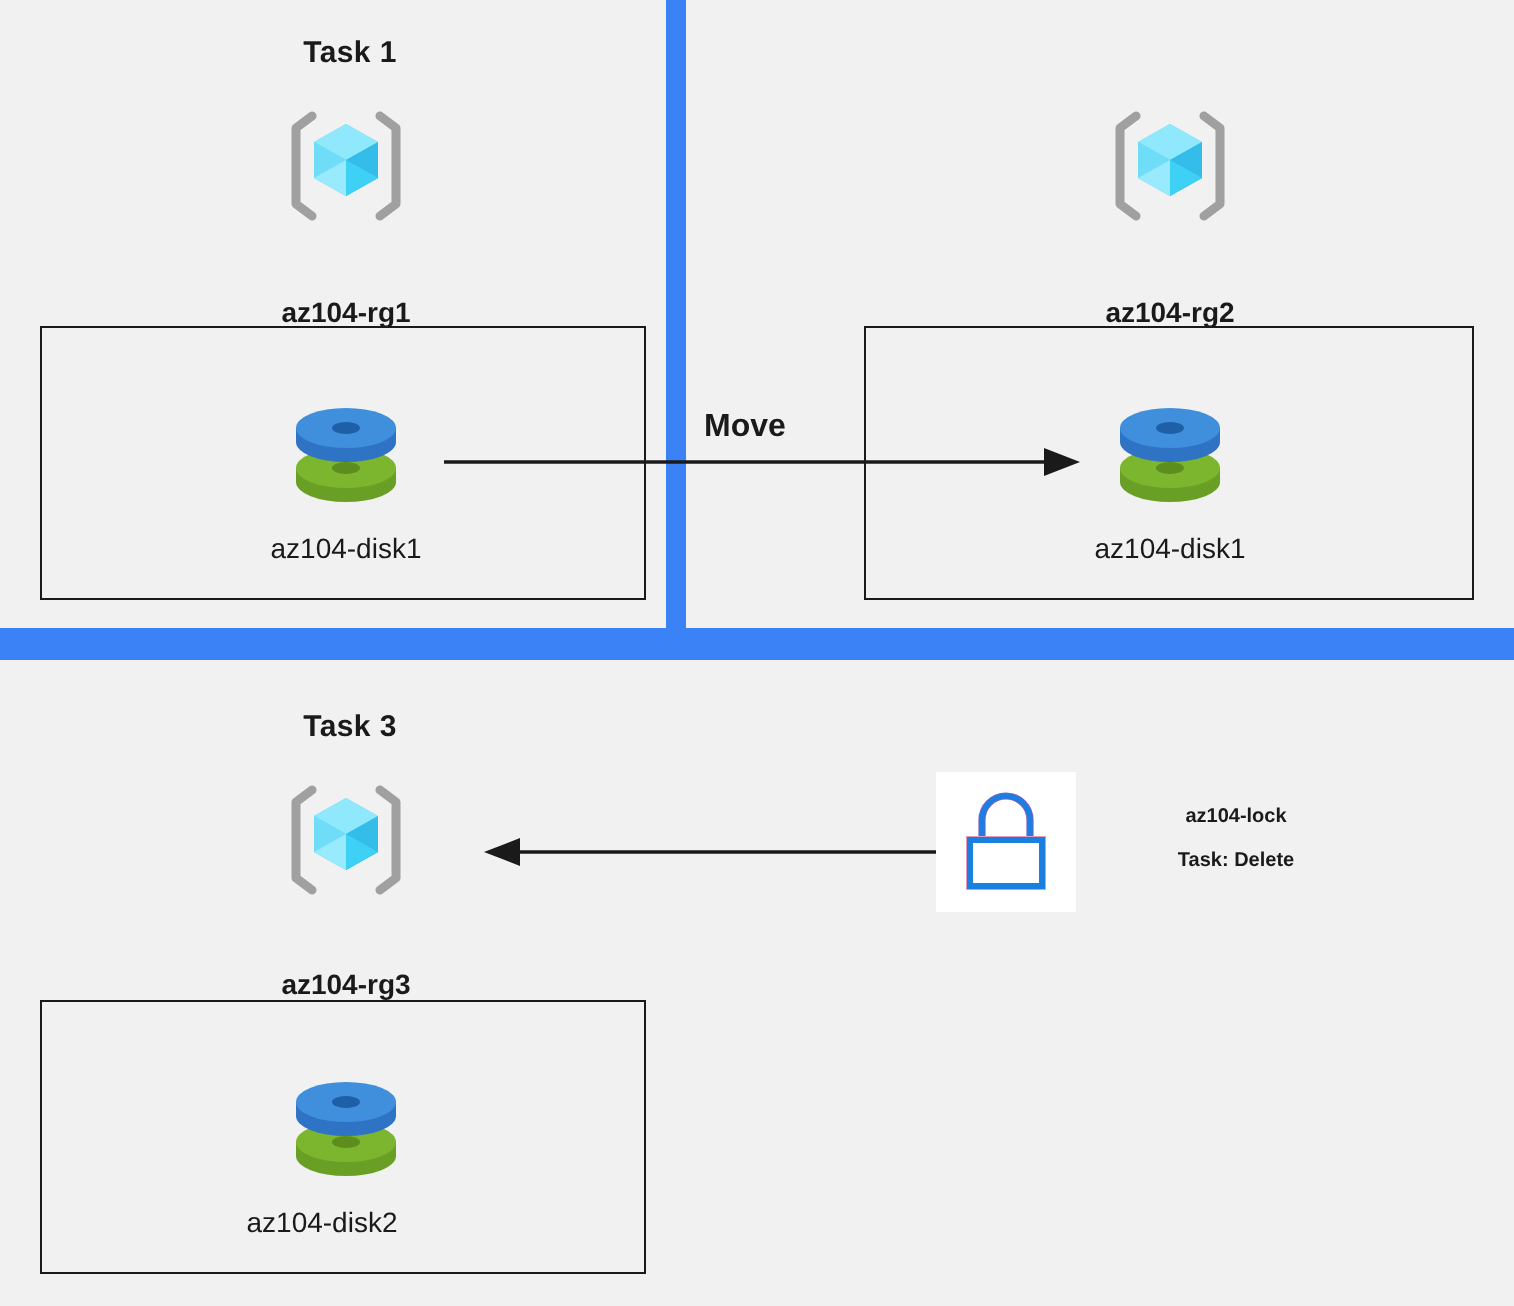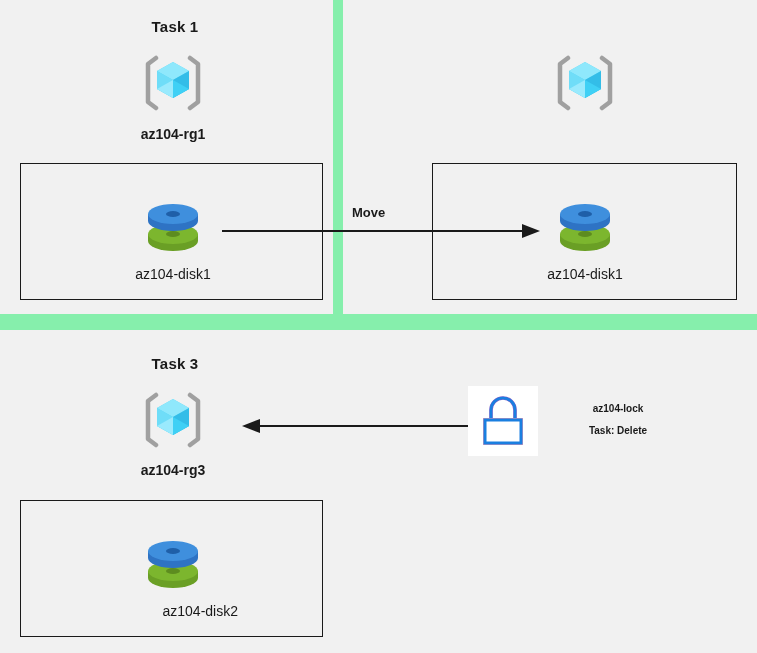--- a/index.html
+++ b/index.html
@@ -12,21 +12,21 @@
     height: 653px;
     position: relative;
     font-family: "Liberation Sans", "DejaVu Sans", sans-serif;
     overflow: hidden;
   }
   .canvas {
     position: absolute;
     left: 0; top: 0;
     width: 757px;
     height: 653px;
-    background: #86efac;
+    background: #3b82f6;
   }
   
   .panel {
     position: absolute;
     background: #f1f1f1;
   }
   #panel-task1 { left: 0px;   top: 0px;   width: 333px; height: 314px; }
   #panel-task2 { left: 343px; top: 0px;   width: 414px; height: 314px; }
   #panel-task3 { left: 0px;   top: 330px; width: 757px; height: 323px; }
 
@@ -55,20 +55,21 @@
   #rgicon-3 { left: 142px; top: 392px; }
 
   
   .rg-label {
     position: absolute;
     font-size: 14px;
     font-weight: bold;
     color: #1a1a1a;
     text-align: center;
     white-space: nowrap;
+    margin-top: 22px;
   }
   #rglabel-1 { left: 108px; top: 126px; width: 130px; }
   #rglabel-2 { left: 520px; top: 126px; width: 130px; }
   #rglabel-3 { left: 108px; top: 462px; width: 130px; }
 
   
   .resource-box {
     position: absolute;
     border: 1.6px solid #1a1a1a;
     background: #f1f1f1;
@@ -91,33 +92,33 @@
   .disk-label {
     position: absolute;
     font-size: 14px;
     font-weight: normal;
     color: #1a1a1a;
     text-align: center;
     white-space: nowrap;
   }
   #disklabel-1 { left: 108px; top: 266px; width: 130px; }
   #disklabel-2 { left: 520px; top: 266px; width: 130px; }
-  #disklabel-3 { left: 108px; top: 603px; width: 130px; text-align: right; }
+  #disklabel-3 { left: 96px; top: 603px; width: 130px; }
 
   
   .arrow-svg {
     position: absolute;
     overflow: visible;
   }
   #arrow-move  { left: 222px; top: 220px; width: 320px; height: 22px; }
   #arrow-lock  { left: 240px; top: 415px; width: 236px; height: 22px; }
 
   .arrow-label {
     position: absolute;
-    font-size: 13px;
+    font-size: 16px;
     font-weight: bold;
     color: #1a1a1a;
     white-space: nowrap;
   }
   #label-move { left: 352px; top: 205px; }
 
   
   #lock-tile {
     position: absolute;
     left: 468px;
@@ -194,20 +195,21 @@
     <path d="M14 3 L6 9 L6 47 L14 53" fill="none" stroke="#a0a0a0" stroke-width="4.5" stroke-linecap="round" stroke-linejoin="round"></path>
     <path d="M48 3 L56 9 L56 47 L48 53" fill="none" stroke="#a0a0a0" stroke-width="4.5" stroke-linecap="round" stroke-linejoin="round"></path>
     <polygon points="31,7 47,16 47,34 31,43 15,34 15,16" fill="#5ad6f5"></polygon>
     <polygon points="31,7 47,16 31,25 15,16" fill="#8fe8fc"></polygon>
     <polygon points="31,25 47,16 47,34 31,43" fill="#33bde8"></polygon>
     <polygon points="31,25 15,16 15,34 31,43" fill="#6fddf8"></polygon>
     <polygon points="31,25 47,34 31,43" fill="#3fd0f5"></polygon>
     <polygon points="31,25 15,34 31,43" fill="#9aeafd"></polygon>
   </svg>
 
+  <div class="rg-label" id="rglabel-2">az104-rg2</div>
 
   <div class="resource-box" id="box-task2"></div>
 
   <svg class="disk-icon" id="diskicon-2" viewBox="0 0 70 62">
     <ellipse cx="35" cy="45" rx="25" ry="10" fill="#6a9f25"></ellipse>
     <rect x="10" y="38" width="50" height="7" fill="#6a9f25"></rect>
     <ellipse cx="35" cy="38" rx="25" ry="10" fill="#7cb62e"></ellipse>
     <ellipse cx="35" cy="38" rx="7" ry="3" fill="#5d8c1f"></ellipse>
     <ellipse cx="35" cy="25" rx="25" ry="10" fill="#2e73c4"></ellipse>
     <rect x="10" y="18" width="50" height="7" fill="#2e73c4"></rect>

